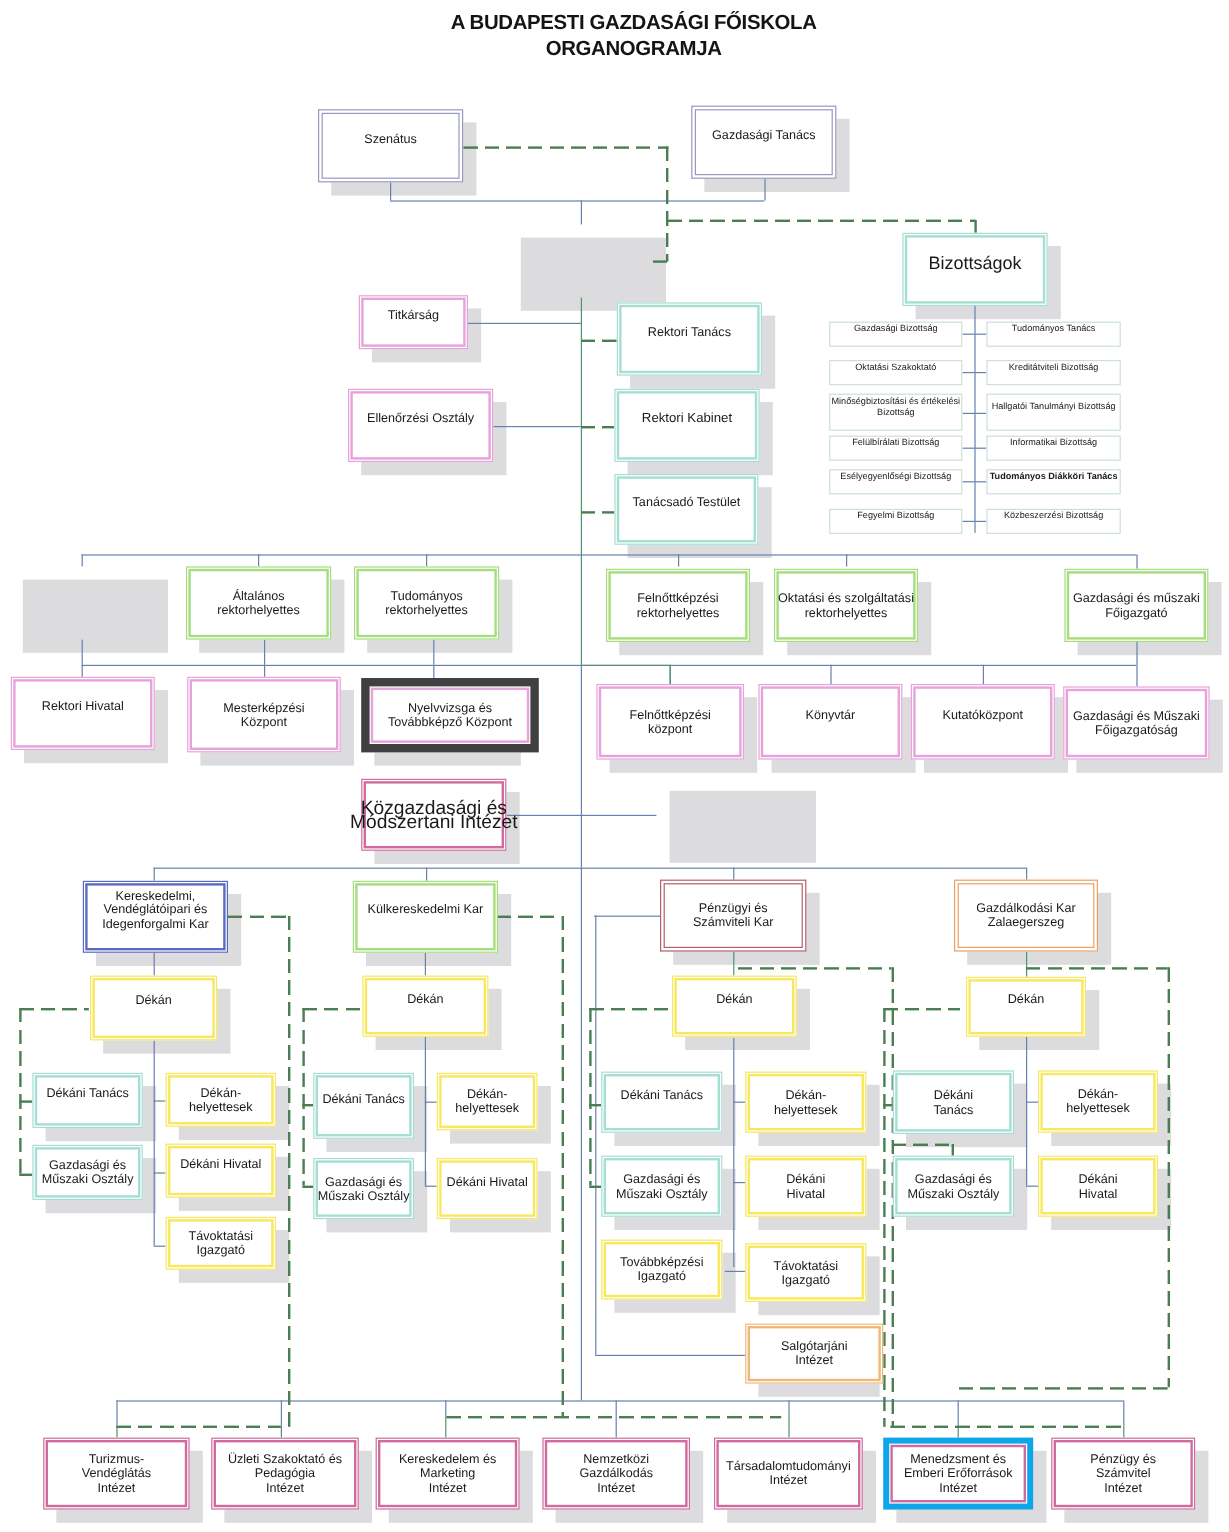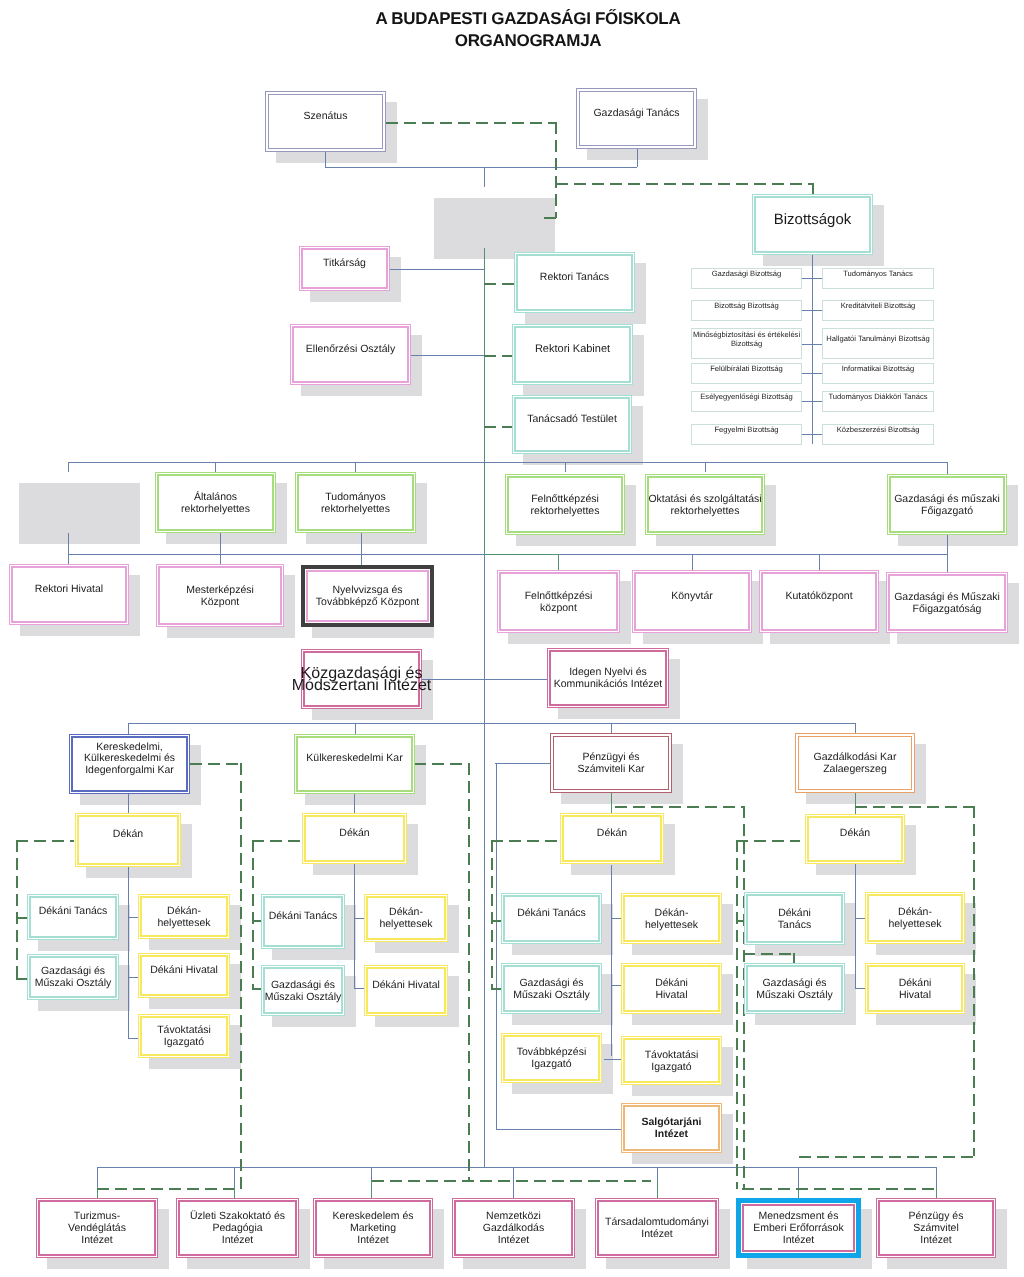--- a/index.html
+++ b/index.html
@@ -247,21 +247,21 @@
         <div class="lbl" style="font-size:10.5px;line-height:11.8px;margin-bottom:10px"><span>Tanácsadó Testület</span></div>
       </div>
     </div>
 <div class="node plain" style="left:691px;top:268px;width:111px;height:21px;border:1px solid #cbe0db;">
       <div class="inner" style="border-color:#cbe0db">
         <div class="lbl" style="font-size:7.6px;line-height:8.8px;margin-bottom:8px"><span>Gazdasági Bizottság</span></div>
       </div>
     </div>
 <div class="node plain" style="left:691px;top:300px;width:111px;height:21px;border:1px solid #cbe0db;">
       <div class="inner" style="border-color:#cbe0db">
-        <div class="lbl" style="font-size:7.6px;line-height:8.8px;margin-bottom:8px"><span>Bizottság Bizottság</span></div>
+        <div class="lbl" style="font-size:7.6px;line-height:8.8px;margin-bottom:8px"><span>Oktatási Szakoktató</span></div>
       </div>
     </div>
 <div class="node plain" style="left:691px;top:328px;width:111px;height:31px;border:1px solid #cbe0db;">
       <div class="inner" style="border-color:#cbe0db">
         <div class="lbl" style="font-size:7.6px;line-height:8.8px;margin-bottom:8px"><span>Minőségbiztosítási és értékelési</span><br><span>Bizottság</span></div>
       </div>
     </div>
 <div class="node plain" style="left:691px;top:363px;width:111px;height:21px;border:1px solid #cbe0db;">
       <div class="inner" style="border-color:#cbe0db">
         <div class="lbl" style="font-size:7.6px;line-height:8.8px;margin-bottom:8px"><span>Felülbírálati Bizottság</span></div>
@@ -290,21 +290,21 @@
 <div class="node plain" style="left:822px;top:328px;width:112px;height:31px;border:1px solid #cbe0db;">
       <div class="inner" style="border-color:#cbe0db">
         <div class="lbl" style="font-size:7.6px;line-height:8.8px;margin-bottom:8px"><span>Hallgatói Tanulmányi Bizottság</span></div>
       </div>
     </div>
 <div class="node plain" style="left:822px;top:363px;width:112px;height:21px;border:1px solid #cbe0db;">
       <div class="inner" style="border-color:#cbe0db">
         <div class="lbl" style="font-size:7.6px;line-height:8.8px;margin-bottom:8px"><span>Informatikai Bizottság</span></div>
       </div>
     </div>
-<div class="node plain" style="left:822px;top:391px;width:112px;height:21px;border:1px solid #cbe0db;">
+<div class="node plain" style="left:822px;top:391px;width:112px;height:21px;border:1px solid #cbe0db;font-weight:bold;">
       <div class="inner" style="border-color:#cbe0db">
         <div class="lbl" style="font-size:7.6px;line-height:8.8px;margin-bottom:8px"><span>Tudományos Diákköri Tanács</span></div>
       </div>
     </div>
 <div class="node plain" style="left:822px;top:424px;width:112px;height:21px;border:1px solid #cbe0db;">
       <div class="inner" style="border-color:#cbe0db">
         <div class="lbl" style="font-size:7.6px;line-height:8.8px;margin-bottom:8px"><span>Közbeszerzési Bizottság</span></div>
       </div>
     </div>
 <div class="node thick" style="left:155px;top:472px;width:121px;height:61px;border:1px solid #a6dd7d;">
@@ -335,21 +335,21 @@
 <div class="node thick" style="left:9px;top:564px;width:120px;height:61px;border:1px solid #e7a2d9;">
       <div class="inner" style="border-color:#e7a2d9">
         <div class="lbl" style="font-size:10.5px;line-height:11.8px;margin-bottom:10px"><span>Rektori Hivatal</span></div>
       </div>
     </div>
 <div class="node thick" style="left:156px;top:564px;width:128px;height:63px;border:1px solid #e7a2d9;">
       <div class="inner" style="border-color:#e7a2d9">
         <div class="lbl" style="font-size:10.5px;line-height:11.8px;margin-bottom:-2px"><span>Mesterképzési</span><br><span>Központ</span></div>
       </div>
     </div>
-<div class="node thick" style="left:301px;top:565px;width:133px;height:62px;border:4px solid #404040;">
+<div class="node thick" style="left:301px;top:565px;width:148px;height:62px;border:7px solid #404040;">
       <div class="inner" style="border-color:#e7a2d9">
         <div class="lbl" style="font-size:10.5px;line-height:11.8px;margin-bottom:-2px"><span>Nyelvvizsga és</span><br><span>Továbbképző Központ</span></div>
       </div>
     </div>
 <div class="node thick" style="left:497px;top:570px;width:123px;height:63px;border:1px solid #e7a2d9;">
       <div class="inner" style="border-color:#e7a2d9">
         <div class="lbl" style="font-size:10.5px;line-height:11.8px;margin-bottom:-2px"><span>Felnőttképzési</span><br><span>központ</span></div>
       </div>
     </div>
 <div class="node thick" style="left:632px;top:570px;width:120px;height:63px;border:1px solid #e7a2d9;">
@@ -363,30 +363,25 @@
       </div>
     </div>
 <div class="node thick" style="left:886px;top:572px;width:122px;height:61px;border:1px solid #e7a2d9;">
       <div class="inner" style="border-color:#e7a2d9">
         <div class="lbl" style="font-size:10.5px;line-height:11.8px;margin-bottom:-2px"><span>Gazdasági és Műszaki</span><br><span>Főigazgatóság</span></div>
       </div>
     </div>
 <div class="node thick" style="left:301px;top:649px;width:121px;height:60px;border:1px solid #d06b9f;">
       <div class="inner" style="border-color:#d06b9f">
         <div class="lbl" style="font-size:16px;line-height:11.8px;margin-bottom:-2px"><span>Közgazdasági és</span><br><span>Módszertani Intézet</span></div>
-      </div>
-    </div>
-<div class="node thick" style="left:547px;top:648px;width:122px;height:60px;border:1px solid #d06b9f;">
-      <div class="inner" style="border-color:#d06b9f">
-        <div class="lbl" style="font-size:10.5px;line-height:11.8px;margin-bottom:-2px"><span>Idegen Nyelvi és</span><br><span>Kommunikációs Intézet</span></div>
       </div>
     </div>
 <div class="node thick" style="left:69px;top:734px;width:121px;height:60px;border:1px solid #5a6cc0;">
       <div class="inner" style="border-color:#5a6cc0">
-        <div class="lbl" style="font-size:10.5px;line-height:11.8px;margin-bottom:9.6px"><span>Kereskedelmi,</span><br><span>Külkereskedelmi és</span><br><span>Idegenforgalmi Kar</span></div>
+        <div class="lbl" style="font-size:10.5px;line-height:11.8px;margin-bottom:9.6px"><span>Kereskedelmi,</span><br><span>Vendéglátóipari és</span><br><span>Idegenforgalmi Kar</span></div>
       </div>
     </div>
 <div class="node thick" style="left:294px;top:734px;width:121px;height:60px;border:1px solid #a6dd7d;">
       <div class="inner" style="border-color:#a6dd7d">
         <div class="lbl" style="font-size:10.5px;line-height:11.8px;margin-bottom:10px"><span>Külkereskedelmi Kar</span></div>
       </div>
     </div>
 <div class="node" style="left:550px;top:733px;width:122px;height:60px;border:1px solid #b1606d;">
       <div class="inner" style="border-color:#b1606d">
         <div class="lbl" style="font-size:10.5px;line-height:11.8px;margin-bottom:-2px"><span>Pénzügyi és</span><br><span>Számviteli Kar</span></div>
@@ -485,21 +480,21 @@
 <div class="node thick" style="left:501px;top:1033px;width:101px;height:50px;border:1px solid #f7e85e;">
       <div class="inner" style="border-color:#f7e85e">
         <div class="lbl" style="font-size:10.5px;line-height:11.8px;margin-bottom:-2px"><span>Továbbképzési</span><br><span>Igazgató</span></div>
       </div>
     </div>
 <div class="node thick" style="left:621px;top:1036px;width:101px;height:49px;border:1px solid #f7e85e;">
       <div class="inner" style="border-color:#f7e85e">
         <div class="lbl" style="font-size:10.5px;line-height:11.8px;margin-bottom:-2px"><span>Távoktatási</span><br><span>Igazgató</span></div>
       </div>
     </div>
-<div class="node thick" style="left:621px;top:1103px;width:101px;height:50px;border:1px solid #eeb878;font-weight:bold;">
+<div class="node thick" style="left:621px;top:1103px;width:115px;height:50px;border:1px solid #eeb878;">
       <div class="inner" style="border-color:#eeb878">
         <div class="lbl" style="font-size:10.5px;line-height:11.8px;margin-bottom:-2px"><span>Salgótarjáni</span><br><span>Intézet</span></div>
       </div>
     </div>
 <div class="node thick" style="left:744px;top:892px;width:101px;height:53px;border:1px solid #a5ded2;">
       <div class="inner" style="border-color:#a5ded2">
         <div class="lbl" style="font-size:10.5px;line-height:11.8px;margin-bottom:-2px"><span>Dékáni</span><br><span>Tanács</span></div>
       </div>
     </div>
 <div class="node thick" style="left:865px;top:892px;width:100px;height:52px;border:1px solid #f7e85e;">

